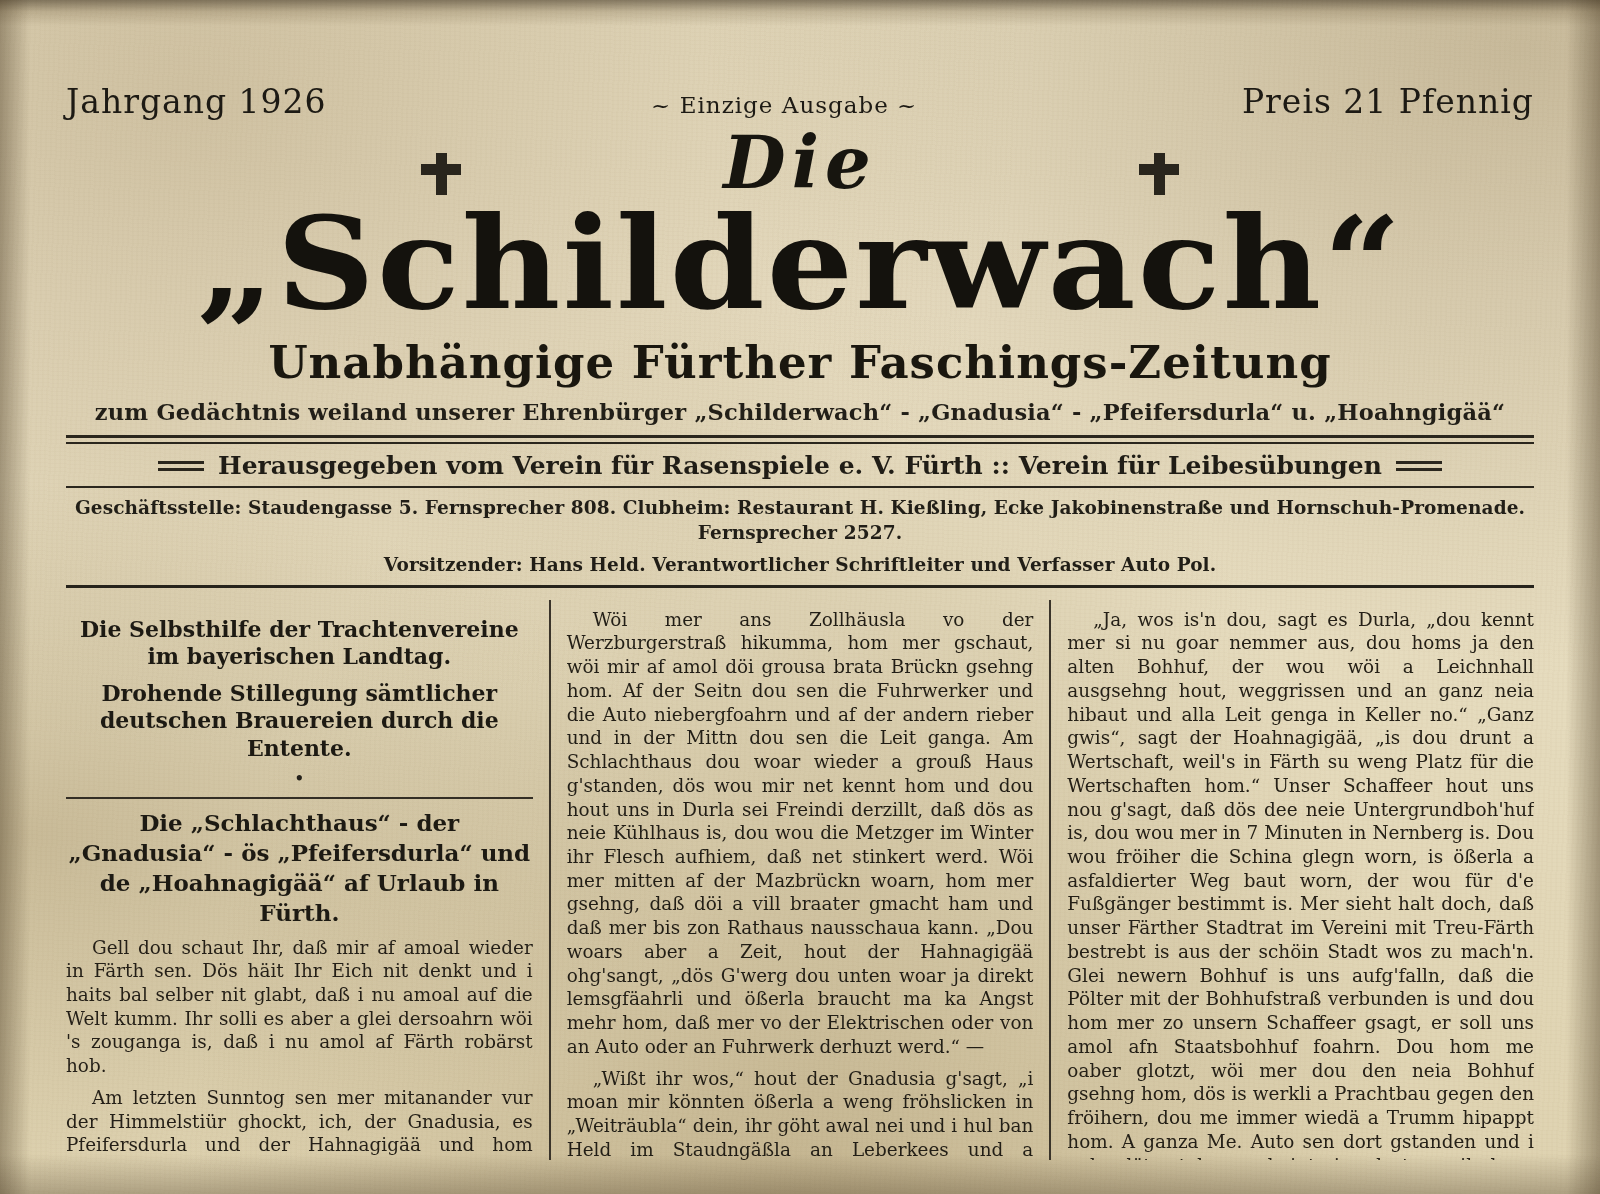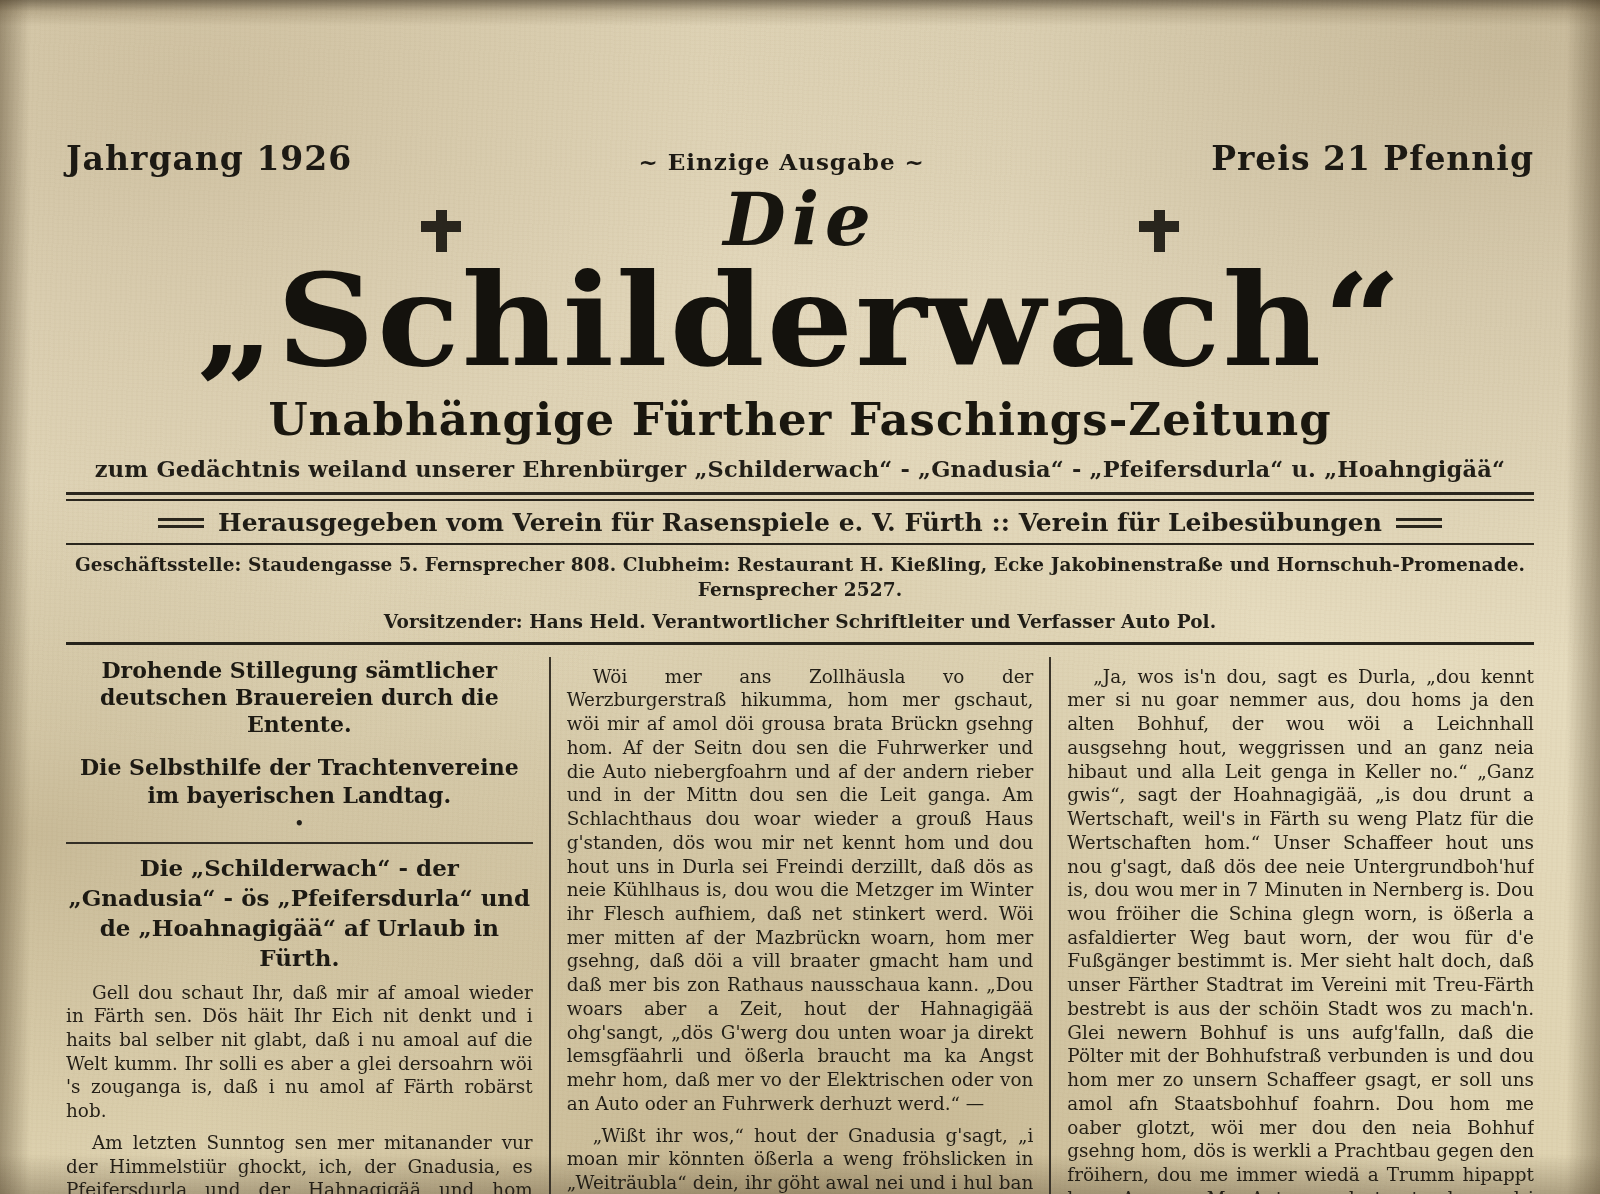--- a/index.html
+++ b/index.html
@@ -62,23 +62,23 @@
     position: relative;
     padding: 0 66px;
     color: #23201a;
   }
 
   
   .topline {
     display: flex;
     align-items: baseline;
     justify-content: space-between;
-    padding-top: 112px;
-    font-family: "DejaVu Serif", serif;
-    font-weight: bold;
+    padding-top: 56px;
+    font-family: "DejaVu Serif", serif;
+    font-weight: normal;
     font-size: 33px;
     letter-spacing: 1px;
     color: #1d1a14;
   }
   .topline .mid { font-size: 23px; margin-top: 36px; }
 
   .masthead-title {
     text-align: center;
     margin-top: 6px;
     position: relative;
@@ -273,24 +273,24 @@
     <div class="rule-thin"></div>
 
     <div class="imprint">Geschäftsstelle: Staudengasse 5.  Fernsprecher 808.  Clubheim: Restaurant H. Kießling, Ecke Jakobinenstraße und Hornschuh-Promenade.  Fernsprecher 2527.</div>
     <div class="imprint">Vorsitzender: Hans Held.   Verantwortlicher Schriftleiter und Verfasser Auto Pol.</div>
 
     <div class="rule-heavy"></div>
 
     <div class="columns">
 
       <div class="col col-1">
+        <div class="hl hl-2">Die Selbsthilfe der Trachtenvereine im bayerischen Landtag.</div>
         <div class="hl hl-1">Drohende Stillegung sämtlicher deutschen Brauereien durch die Entente.</div>
-        <div class="hl hl-2">Die Selbsthilfe der Trachtenvereine im bayerischen Landtag.</div>
         <div class="hl-dot">•</div>
-        <div class="hl hl-4">Die „Schilderwach“ - der „Gnadusia“ - ös „Pfeifersdurla“ und de „Hoahnagigää“ af Urlaub in Fürth.</div>
+        <div class="hl hl-4">Die „Schlachthaus“ - der „Gnadusia“ - ös „Pfeifersdurla“ und de „Hoahnagigää“ af Urlaub in Fürth.</div>
         <p class="body">Gell dou schaut Ihr, daß mir af amoal wieder in Färth sen. Dös häit Ihr Eich nit denkt und i haits bal selber nit glabt, daß i nu amoal auf die Welt kumm. Ihr solli es aber a glei dersoahrn wöi 's zouganga is, daß i nu amol af Färth robärst hob.</p>
         <p class="body">Am letzten Sunntog sen mer mitanander vur der Himmelstiür ghockt, ich, der Gnadusia, es Pfeifersdurla und der Hahnagigää und hom rogschaut auf dös Wettspiel vo die Rasenspieler mit der Spielvereinigung in Ronhuf. Fouzball war scho fröiher mei Sport, wou i immer gern zougschaut hob und dem Hahnagigää is genau su ganga, der hout in aner Tour blouß immer af den Bolln glotzt und af amol schreit er „Schuß“ und es Pfeifersdurla tout an Mords-Schrag: „Du Doldi“, houts glei gickrig, du mogst</p>
       </div>
 
       <div class="col col-2">
         <p class="body">Wöi mer ans Zollhäusla vo der Werzburgerstraß hikumma, hom mer gschaut, wöi mir af amol döi grousa brata Brückn gsehng hom. Af der Seitn dou sen die Fuhrwerker und die Auto niebergfoahrn und af der andern rieber und in der Mittn dou sen die Leit ganga. Am Schlachthaus dou woar wieder a grouß Haus g'standen, dös wou mir net kennt hom und dou hout uns in Durla sei Freindi derzillt, daß dös as neie Kühlhaus is, dou wou die Metzger im Winter ihr Flesch aufhiem, daß net stinkert werd. Wöi mer mitten af der Mazbrückn woarn, hom mer gsehng, daß döi a vill braater gmacht ham und daß mer bis zon Rathaus nausschaua kann. „Dou woars aber a Zeit, hout der Hahnagigää ohg'sangt, „dös G'werg dou unten woar ja direkt lemsgfäahrli und ößerla braucht ma ka Angst mehr hom, daß mer vo der Elektrischen oder von an Auto oder an Fuhrwerk derhuzt werd.“ —</p>
         <p class="body">„Wißt ihr wos,“ hout der Gnadusia g'sagt, „i moan mir könnten ößerla a weng fröhslicken in „Weiträubla“ dein, ihr göht awal nei und i hul ban Held im Staudngäßla an Leberkees und a Stadtworscht, dou glust mi scho lang wieder dernouch. Weil mer zumli Dorscht g'habt hem, hout sie jeds glei a Mouß bstellt und wöi der Gnadusia wider dou woar, hoam ma mitanander ohgstoutzen af unser alts, schöins Fürth. Der Hahnagigää war ganz nersch in döi schöina, junga Werti, döi wou öitz Besitzerin vom Weiträubla is. Blouß a Nacht mechert i nu amoal 25 Joahr sei und döi mei Alta, nou wollert i gern wider stern am nächsten Fröih“, zu hout er gsagt und immer wieder dös schöini G'schtla in aner Tour oh'glotzt.</p>
       </div>
 
       <div class="col col-3">

